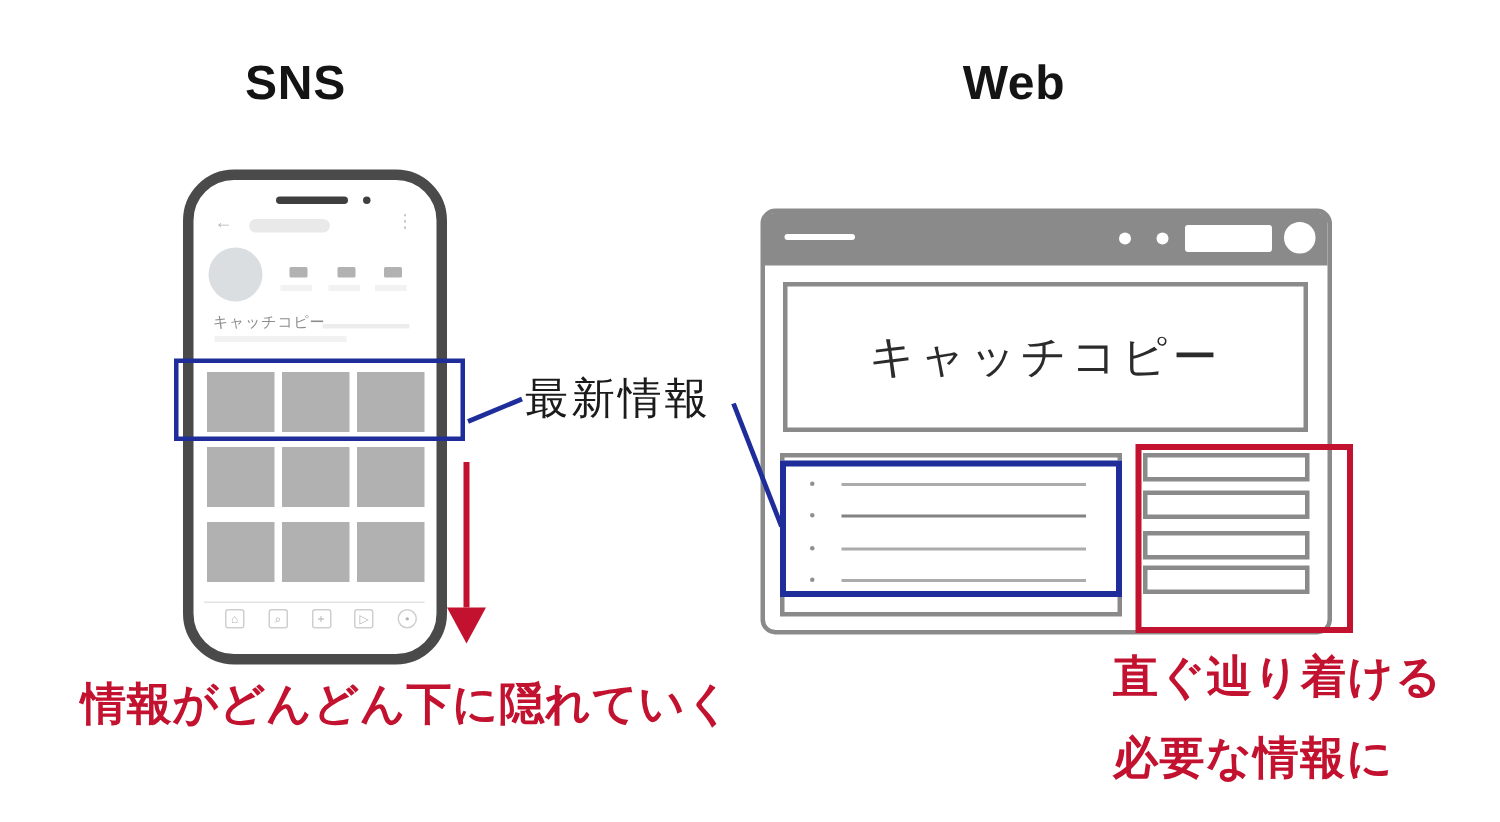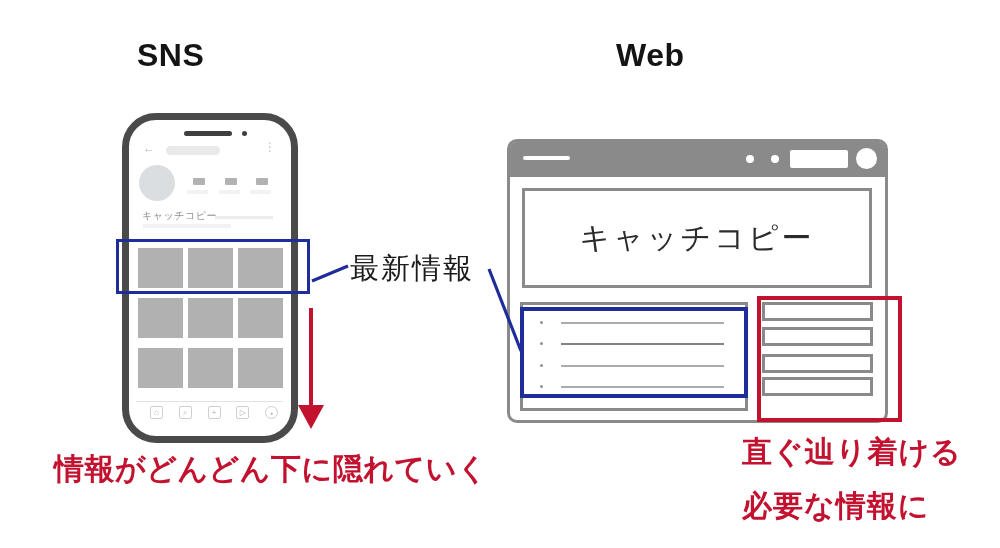--- a/index.html
+++ b/index.html
@@ -2,21 +2,21 @@
 <html><head>
 <meta charset="utf-8">
 <style>
   html,body{margin:0;padding:0;}
   body{
     width:1000px;height:548px;position:relative;background:#ffffff;
     font-family:"Liberation Sans","DejaVu Sans",sans-serif;overflow:hidden;
   }
 
   
-  .col-title{position:absolute;top:37px;width:120px;
+  .col-title{position:absolute;top:37px;width:120px;text-align:center;
     font-size:32px;font-weight:800;color:#141414;letter-spacing:0.5px;}
   .col-title.sns{left:137px;}
   .col-title.web{left:616px;}
 
   
   .phone{position:absolute;left:122px;top:113px;width:162px;height:316px;
     border:7px solid #4a4a4a;border-radius:34px;background:#fff;}
   .phone *{position:absolute;}
   .notch-bar{left:55px;top:11px;width:48px;height:5px;border-radius:3px;background:#3f3f3f;}
   .notch-dot{left:113px;top:11px;width:5px;height:5px;border-radius:50%;background:#3f3f3f;}
@@ -43,21 +43,21 @@
 
   
   .blue-rect-phone{position:absolute;left:116px;top:239px;width:188px;height:49px;
     border:3px solid #1f2d9b;background:transparent;z-index:5;}
   .red-arrow-line{position:absolute;left:309px;top:308px;width:4px;height:97px;background:#c2122f;}
   .red-arrow-head{position:absolute;left:298px;top:405px;width:0;height:0;
     border-left:13px solid transparent;border-right:13px solid transparent;border-top:24px solid #c2122f;}
 
   
   .anno-label{position:absolute;left:350px;top:251px;font-size:29px;line-height:34px;
-    color:#1b1b1b;letter-spacing:2px;white-space:nowrap;}
+    color:#1b1b1b;letter-spacing:2px;white-space:nowrap;font-family:Liberation Mono, monospace;}
   svg.connectors{position:absolute;left:0;top:0;width:1000px;height:548px;pointer-events:none;z-index:6;}
 
   
   .browser{position:absolute;left:507px;top:139px;width:375px;height:278px;
     border:3px solid #8a8a8a;border-radius:10px;background:#fff;}
   .browser *{position:absolute;}
   .titlebar{left:0;top:0;right:0;height:35px;background:#8a8a8a;border-radius:6px 6px 0 0;}
   .tb-dash{left:13px;top:14px;width:47px;height:4px;border-radius:2px;background:#fff;}
   .tb-dot1{left:236px;top:13px;width:8px;height:8px;border-radius:50%;background:#fff;}
   .tb-dot2{left:261px;top:13px;width:8px;height:8px;border-radius:50%;background:#fff;}

